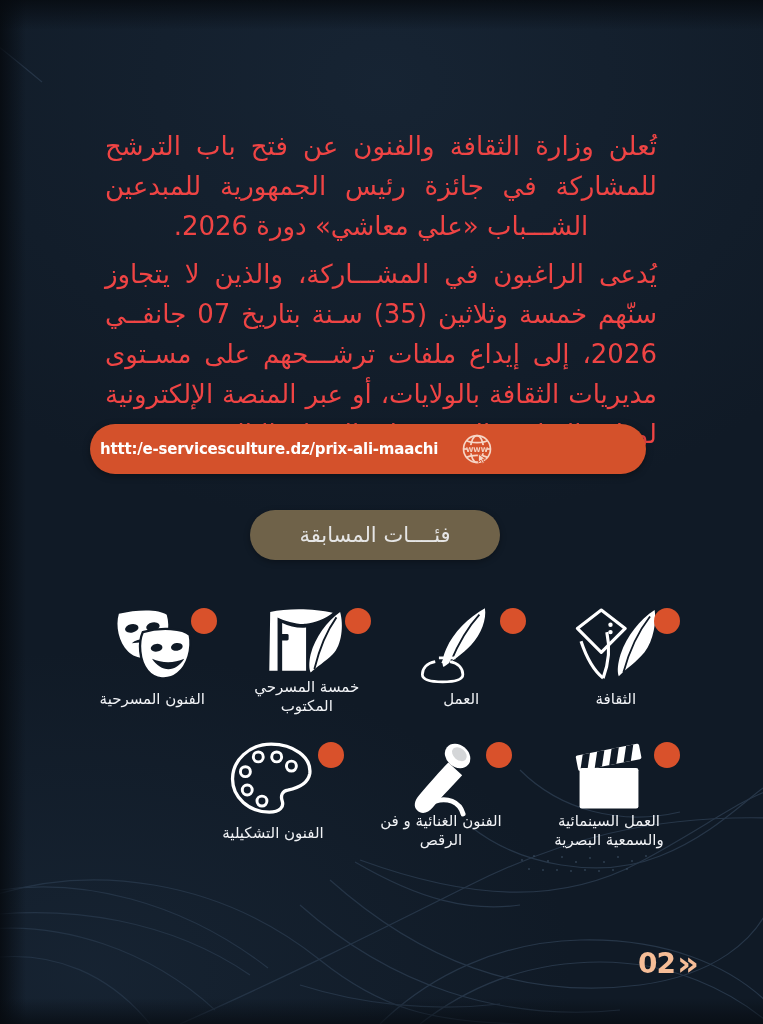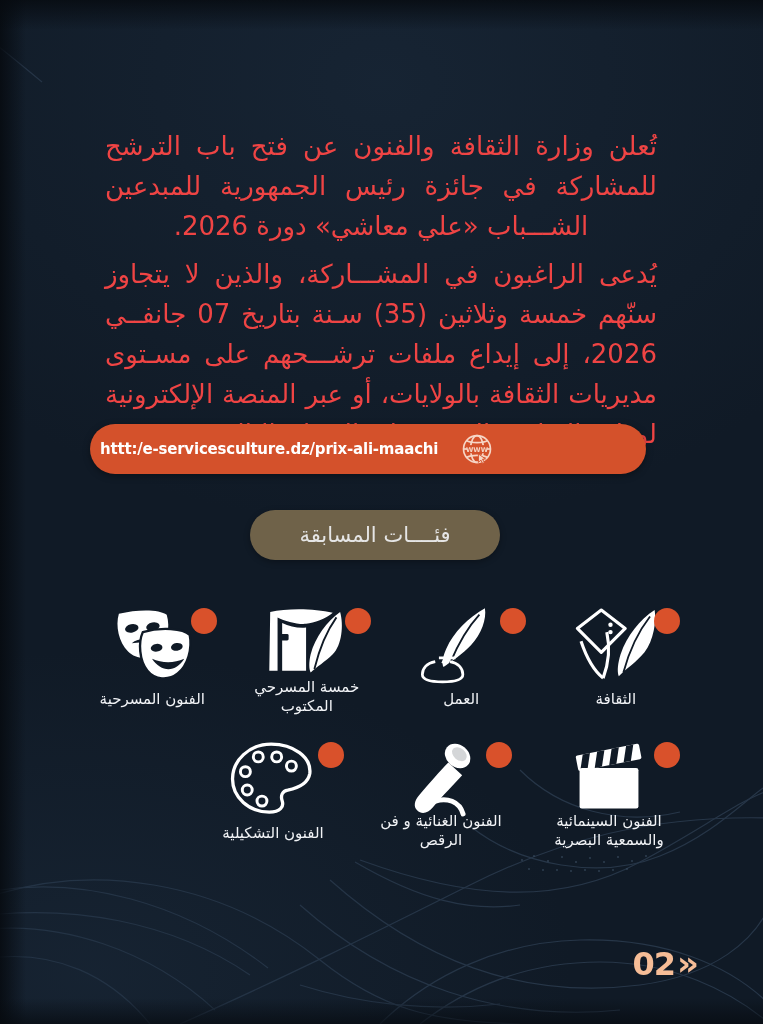--- a/index.html
+++ b/index.html
@@ -213,21 +213,21 @@
     right: 64px;
     bottom: 42px;
     display: flex;
     flex-direction: row;
     align-items: center;
     gap: 2px;
     direction: ltr;
   }
   .page-num-text {
     color: #f6bd97;
-    font-size: 32px;
+    font-size: 28px;
     font-weight: bold;
     letter-spacing: -1px;
     line-height: 1;
   }
   .page-num-chev {
     color: #f6bd97;
     font-size: 34px;
     font-weight: bold;
     line-height: 1;
     margin-bottom: 2px;
@@ -450,21 +450,21 @@
                   <path d="M24 10 L32 10 L26 27 L18 27 Z"></path>
                   <path d="M40 10 L48 10 L42 27 L34 27 Z"></path>
                   <path d="M56 10 L64 10 L58 27 L50 27 Z"></path>
                   <path d="M72 10 L80 10 L74 27 L66 27 Z"></path>
                 </g>
               </g>
               <rect x="18" y="30" width="64" height="44" rx="2.5" fill="#ffffff"></rect>
             </svg>
           </div>
           <div class="dot"></div>
-          <div class="icon-label nudge-up">الفنون السينمائية والسمعية البصرية</div>
+          <div class="icon-label nudge-up">العمل السينمائية والسمعية البصرية</div>
         </div>
 
       </div>
     </div>
 
     <div class="page-num">
       <span class="page-num-text">02</span>
       <span class="page-num-chev">»</span>
     </div>
 

